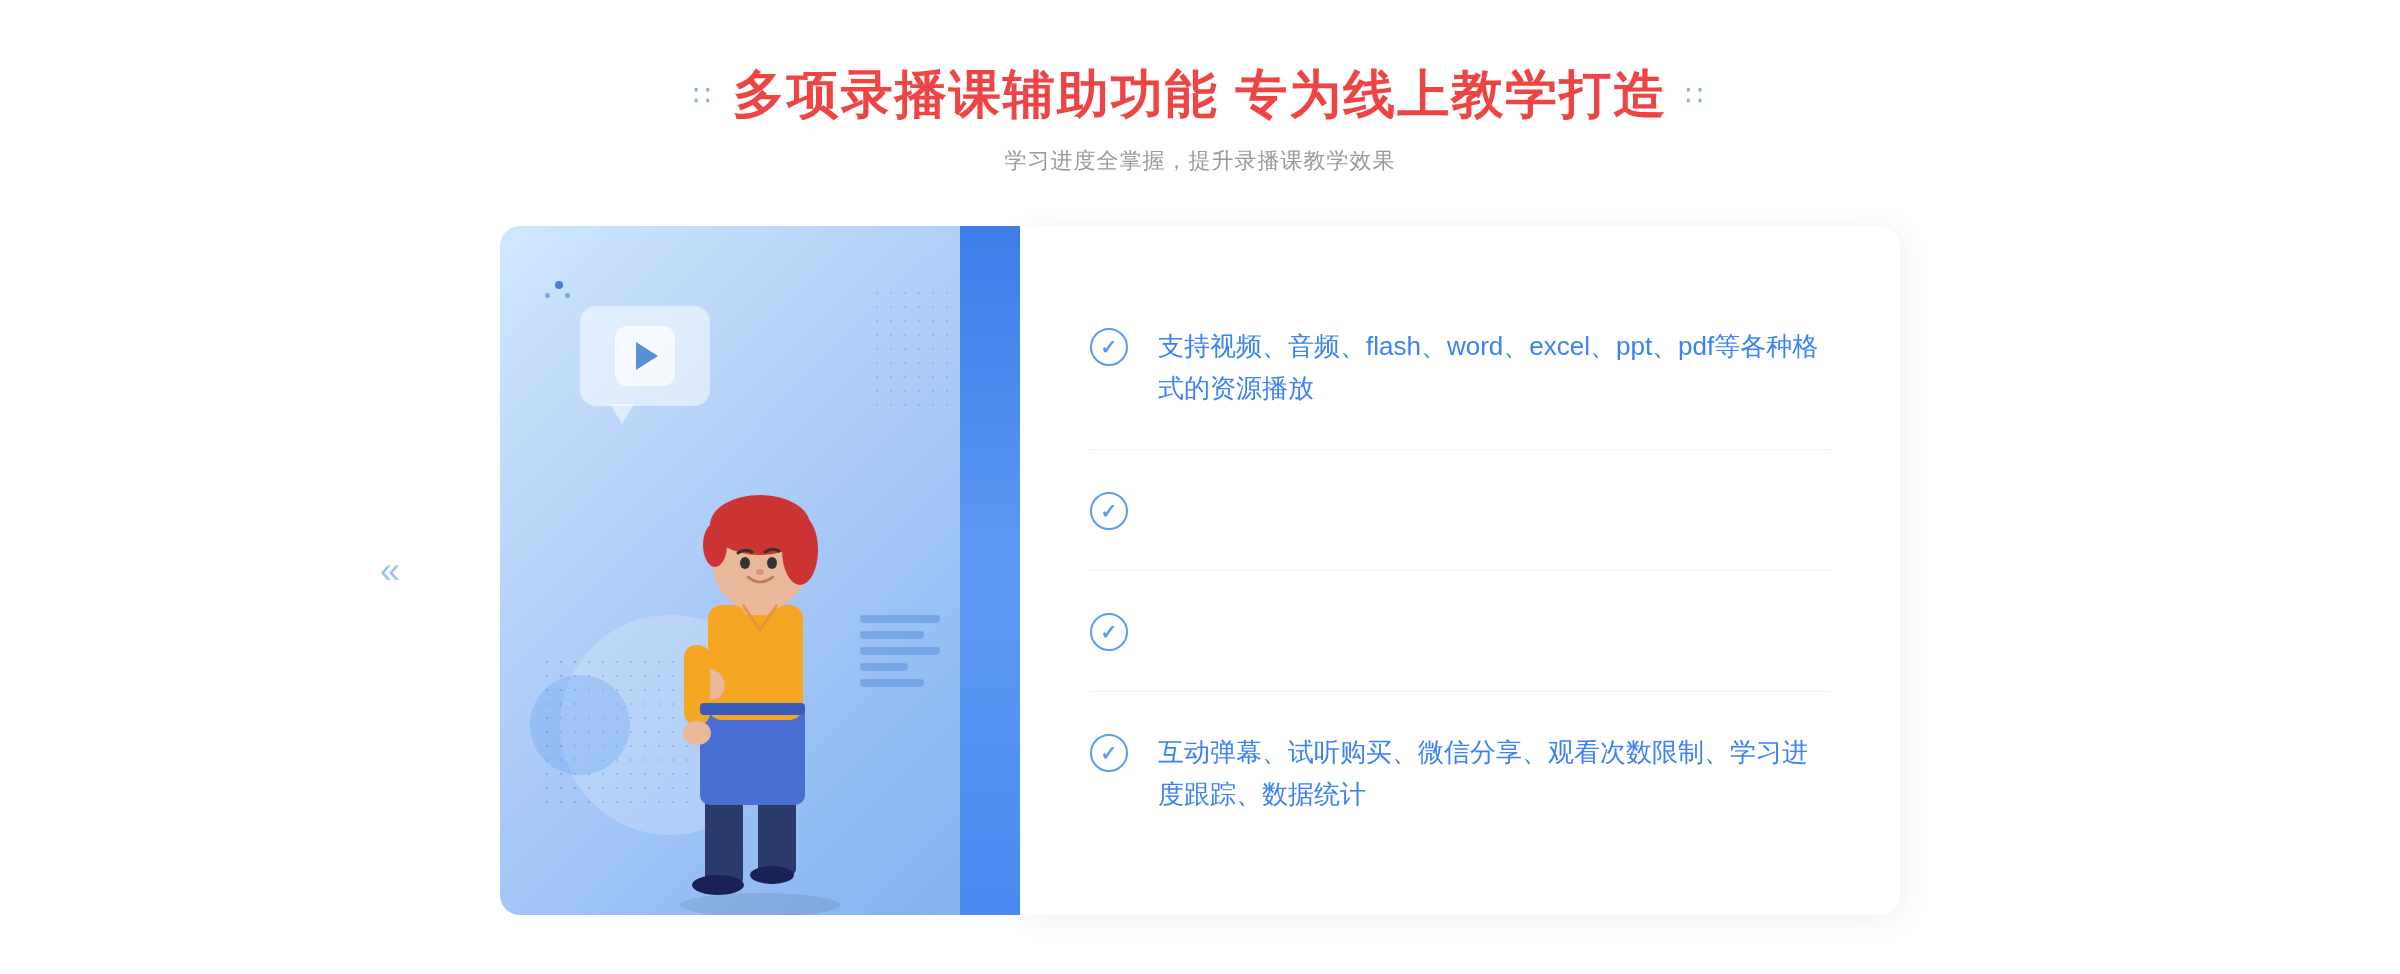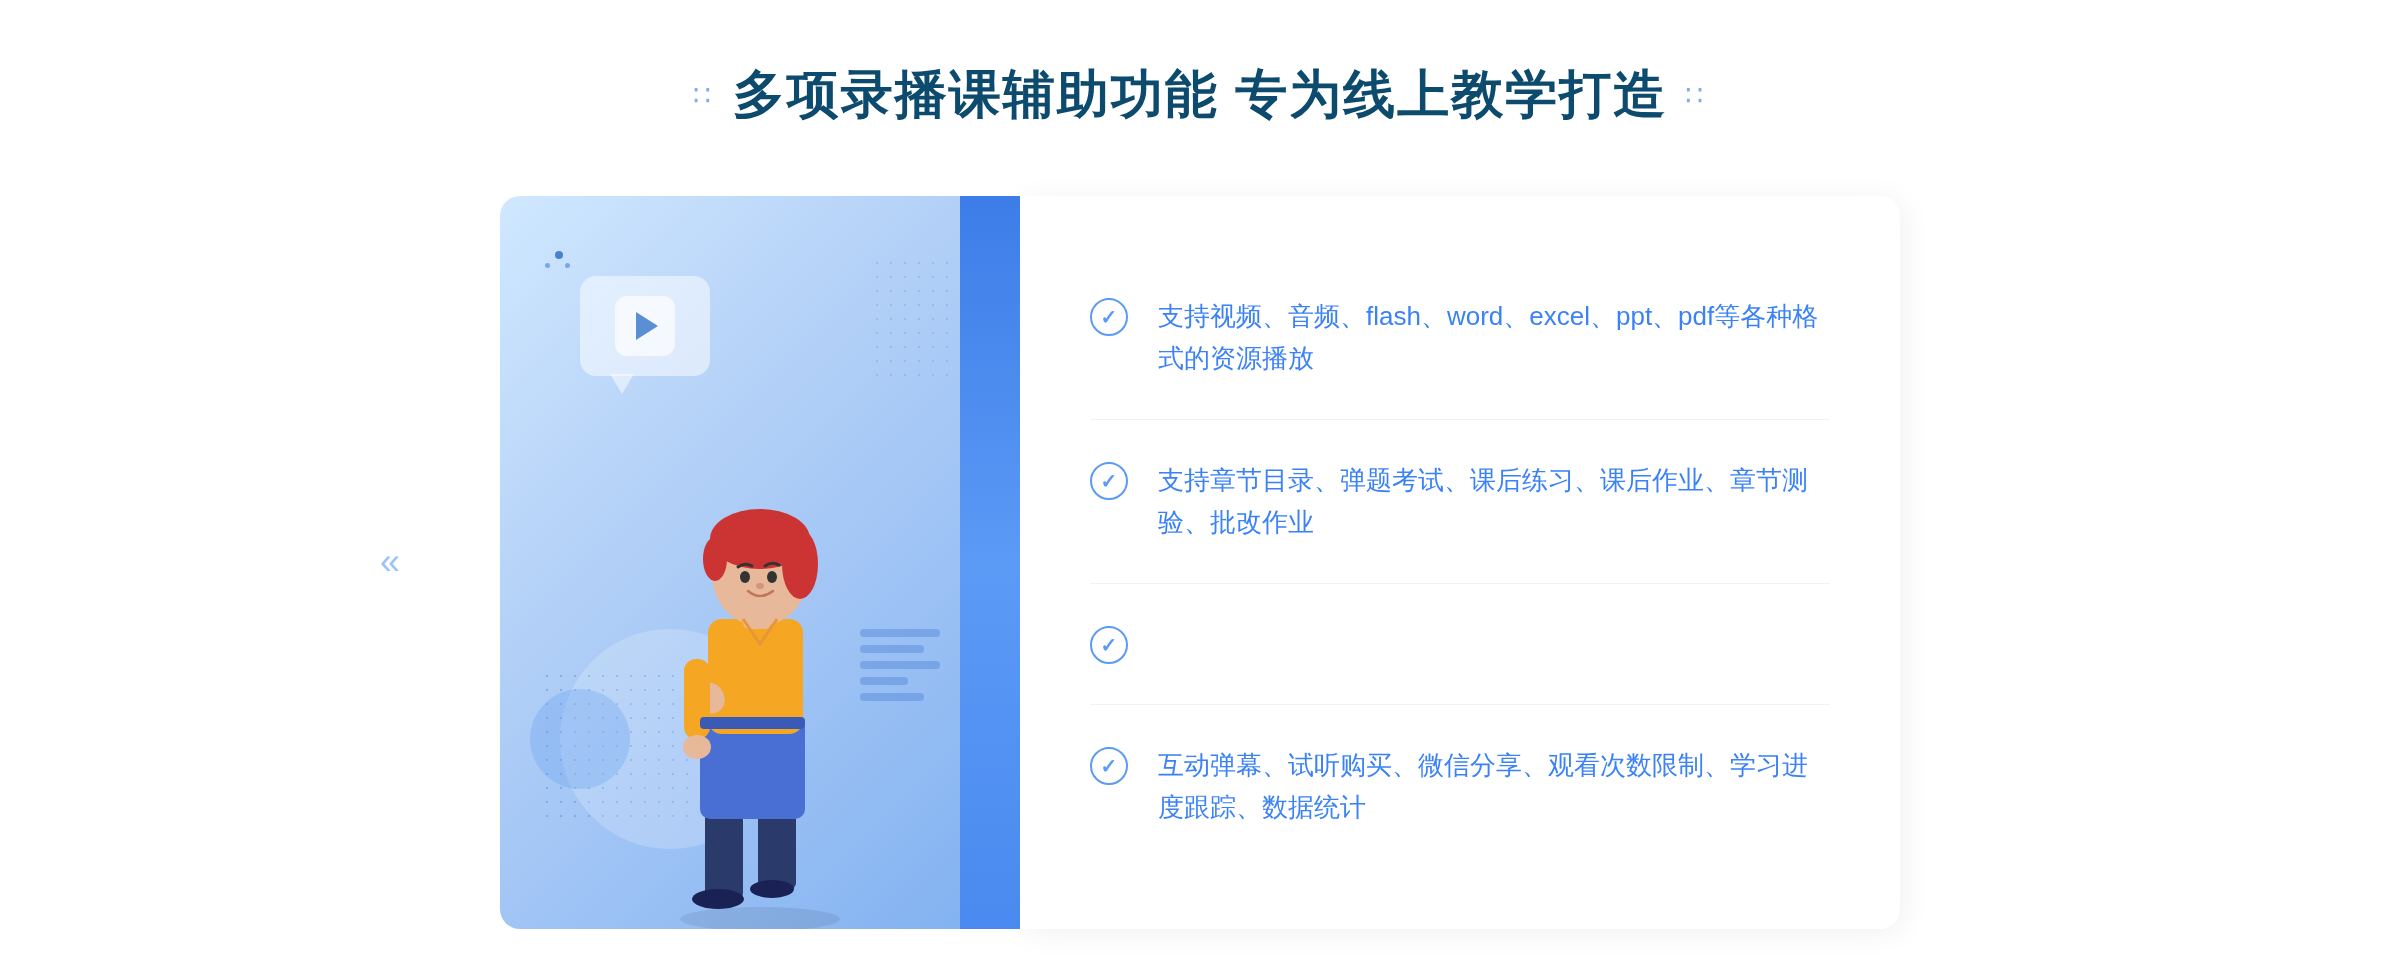--- a/index.html
+++ b/index.html
@@ -49,21 +49,21 @@
     .title-dots {
       color: #4a90e2;
       font-size: 28px;
       letter-spacing: 4px;
       opacity: 0.7;
     }
 
     .main-title {
       font-size: 52px;
       font-weight: 700;
-      color: #0c4a6e;
+      color: #ef4444;
       letter-spacing: 2px;
     }
 
     .subtitle {
       font-size: 22px;
       color: #999;
       font-weight: 400;
       letter-spacing: 1px;
     }
 
@@ -308,20 +308,21 @@
 <body>
 
 <div class="page-container">
 
   <div class="header-section">
     <div class="title-row">
       <span class="title-dots">∷</span>
       <h1 class="main-title">多项录播课辅助功能 专为线上教学打造</h1>
       <span class="title-dots">∷</span>
     </div>
+    <p class="subtitle">学习进度全掌握，提升录播课教学效果</p>
   </div>
 
   <div class="content-area">
 
     <div class="left-chevrons" style="position:absolute; left:-120px; top:50%; transform:translateY(-50%);">
       <span>«</span>
     </div>
 
     <div class="left-illustration">
 
@@ -419,21 +420,20 @@
           <div class="feature-item">
             <div class="check-icon">
               <span class="check-mark">✓</span>
             </div>
             <span class="feature-text">支持视频、音频、flash、word、excel、ppt、pdf等各种格式的资源播放</span>
           </div>
           <div class="feature-item">
             <div class="check-icon">
               <span class="check-mark">✓</span>
             </div>
-            <span class="feature-text">支持章节目录、弹题考试、课后练习、课后作业、章节测验、批改作业</span>
           </div>
           <div class="feature-item">
             <div class="check-icon">
               <span class="check-mark">✓</span>
             </div>
           </div>
           <div class="feature-item">
             <div class="check-icon">
               <span class="check-mark">✓</span>
             </div>

